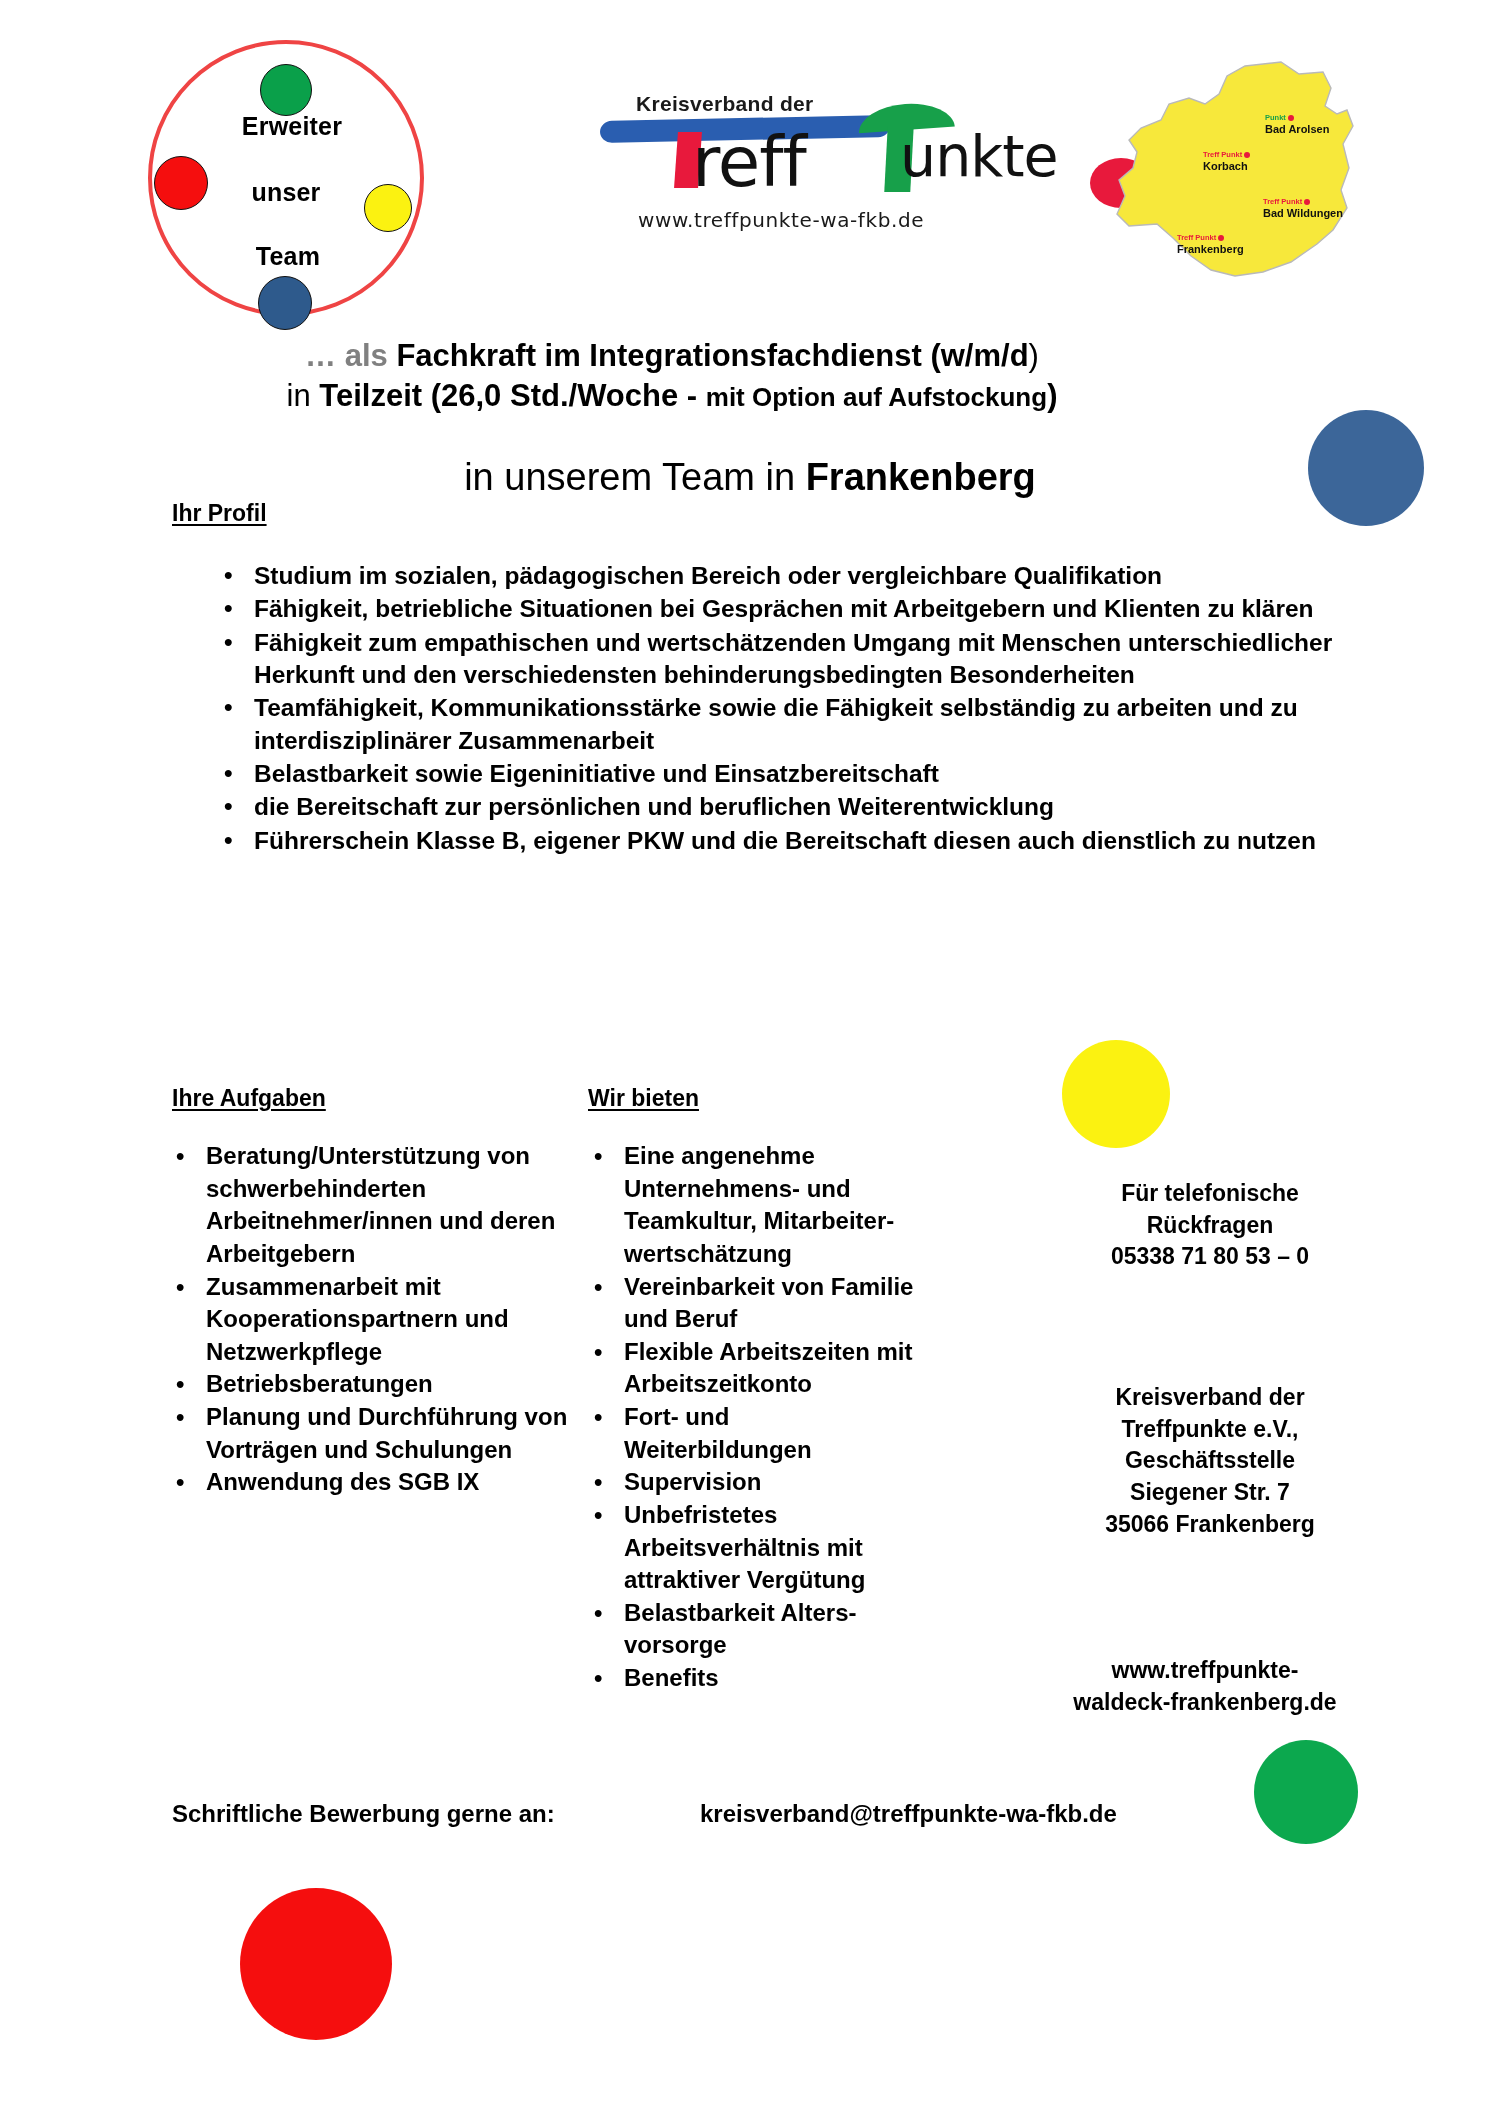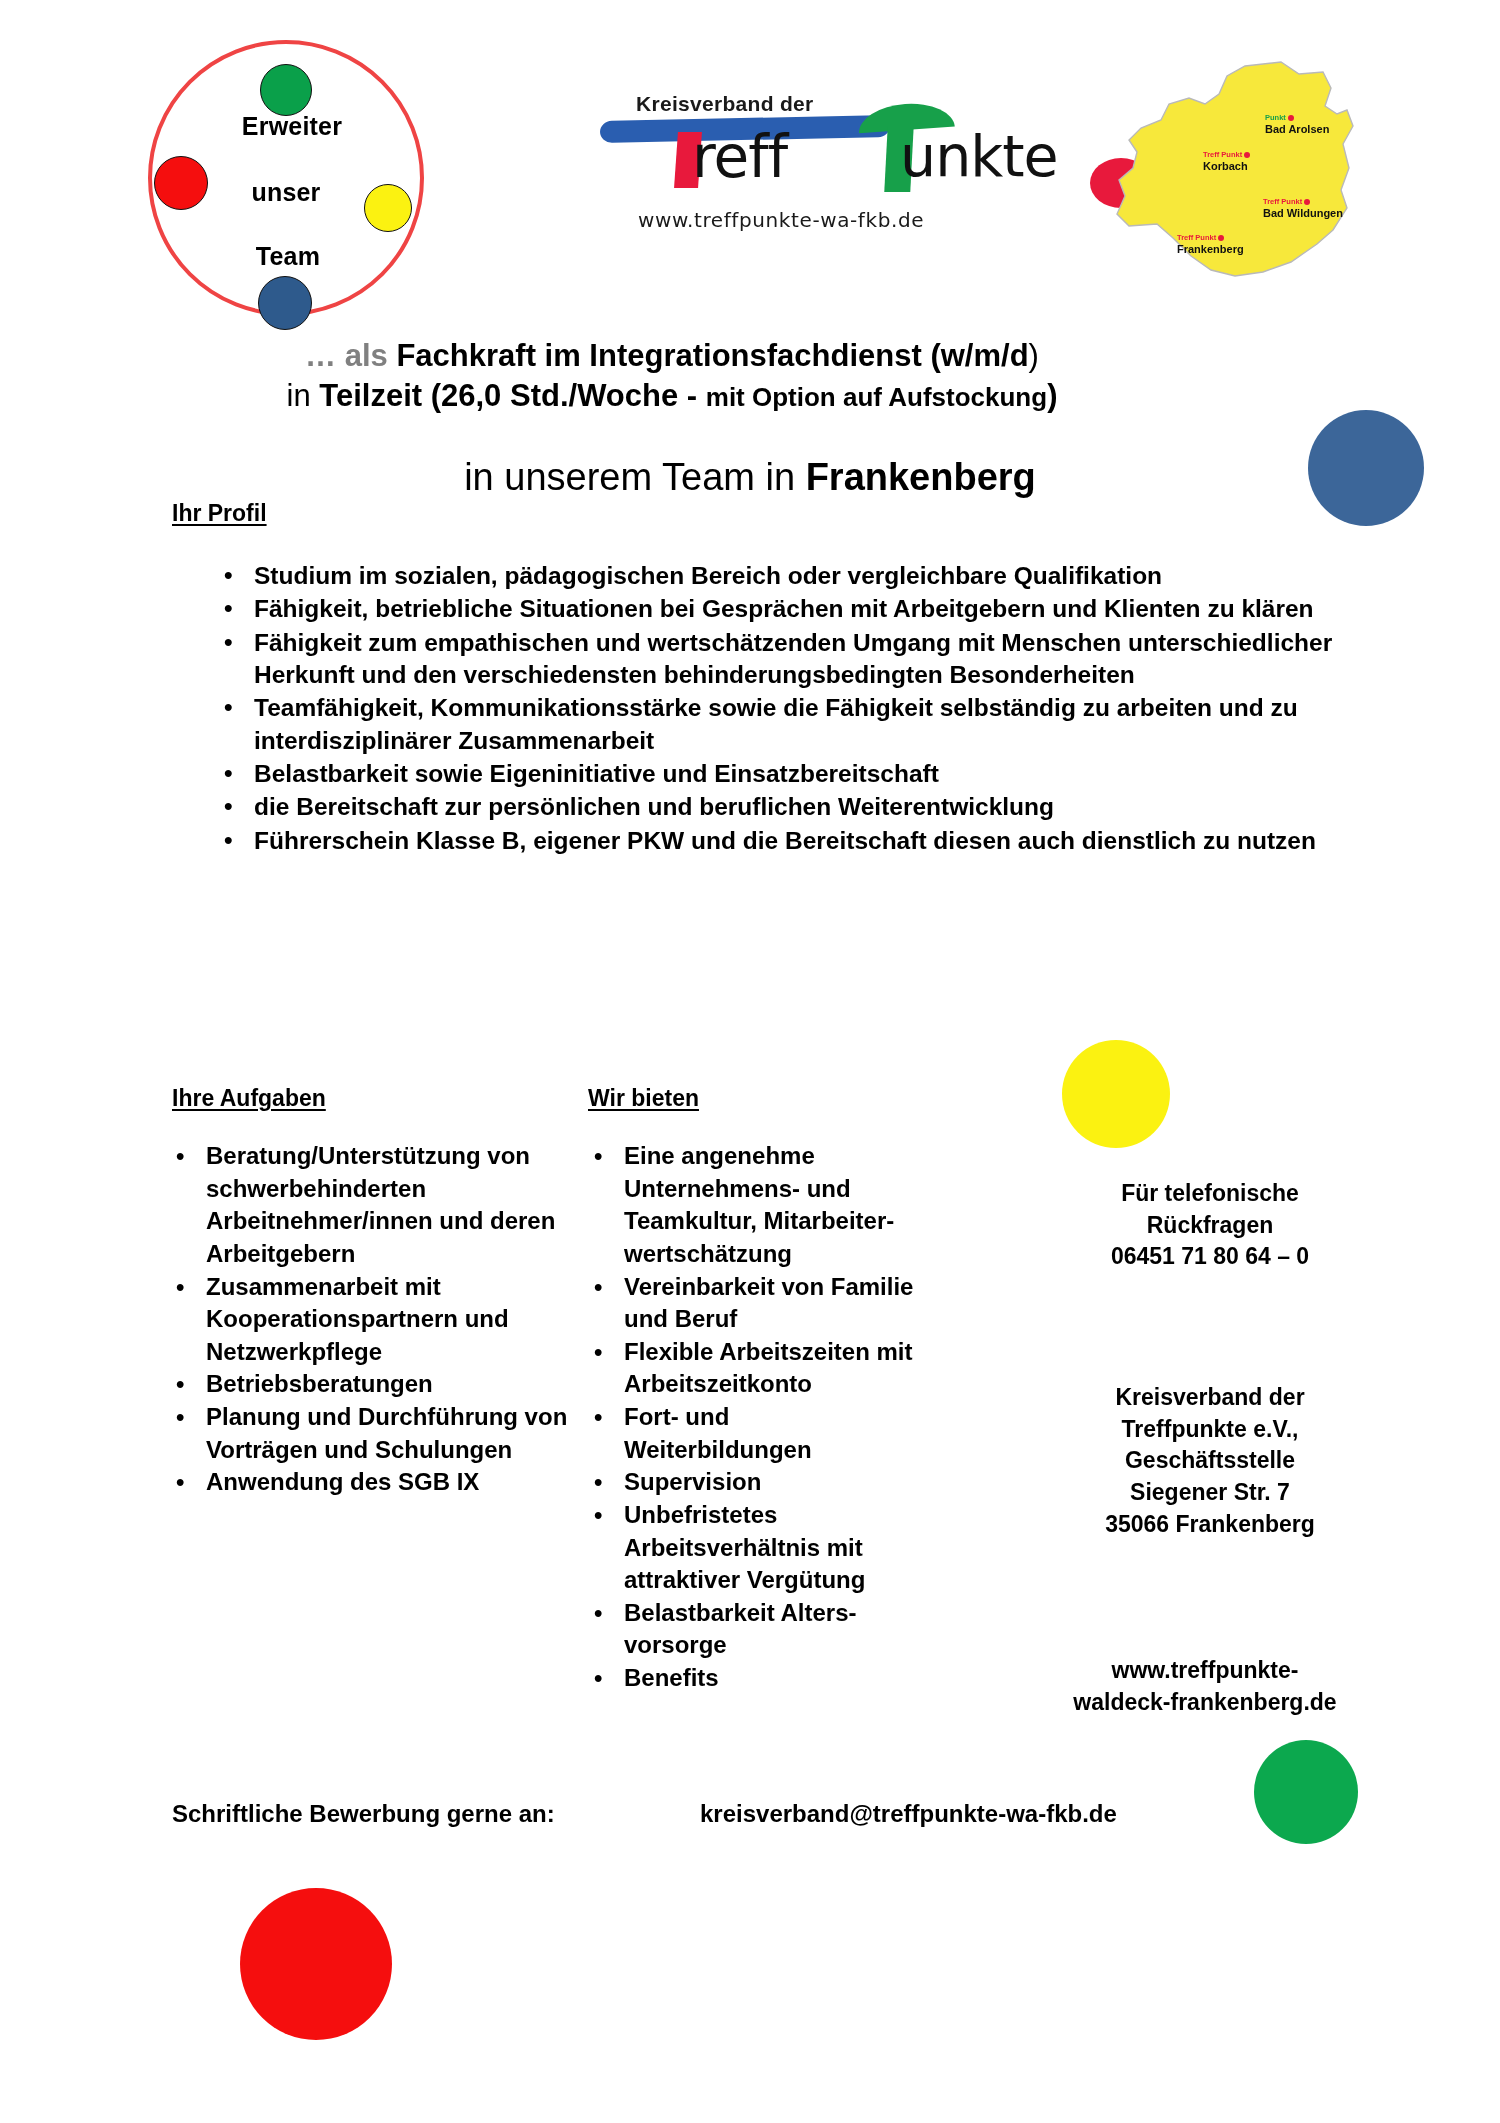--- a/index.html
+++ b/index.html
@@ -90,21 +90,21 @@
   .logo-greenbar {
     position: absolute;
     left: 286px; top: 34px;
     width: 26px; height: 66px;
     background: #17a04a;
     transform: skewX(-3deg);
   }
   .logo-word {
     position: absolute;
     left: 92px; top: 36px;
-    font-size: 58px;
+    font-size: 69px;
     font-weight: 400;
     font-family: "DejaVu Sans", sans-serif;
     letter-spacing: -1px;
     color: #111;
     line-height: 1;
   }
   .logo-word2 {
     position: absolute;
     left: 300px; top: 36px;
     font-size: 57px;
@@ -353,21 +353,21 @@
     <li>Fort- und Weiterbildungen</li>
     <li>Supervision</li>
     <li>Unbefristetes Arbeitsverhältnis mit attraktiver Vergütung</li>
     <li>Belastbarkeit Alters-vorsorge</li>
     <li>Benefits</li>
   </ul>
 
   <div class="contact-block" id="contact-phone">
     <div>Für telefonische</div>
     <div>Rückfragen</div>
-    <div>06451 71 80 64 – 0</div>
+    <div>05338 71 80 53 – 0</div>
   </div>
 
   <div class="contact-block" id="contact-addr">
     <div>Kreisverband der</div>
     <div>Treffpunkte e.V.,</div>
     <div>Geschäftsstelle</div>
     <div>Siegener Str. 7</div>
     <div>35066 Frankenberg</div>
   </div>
 

